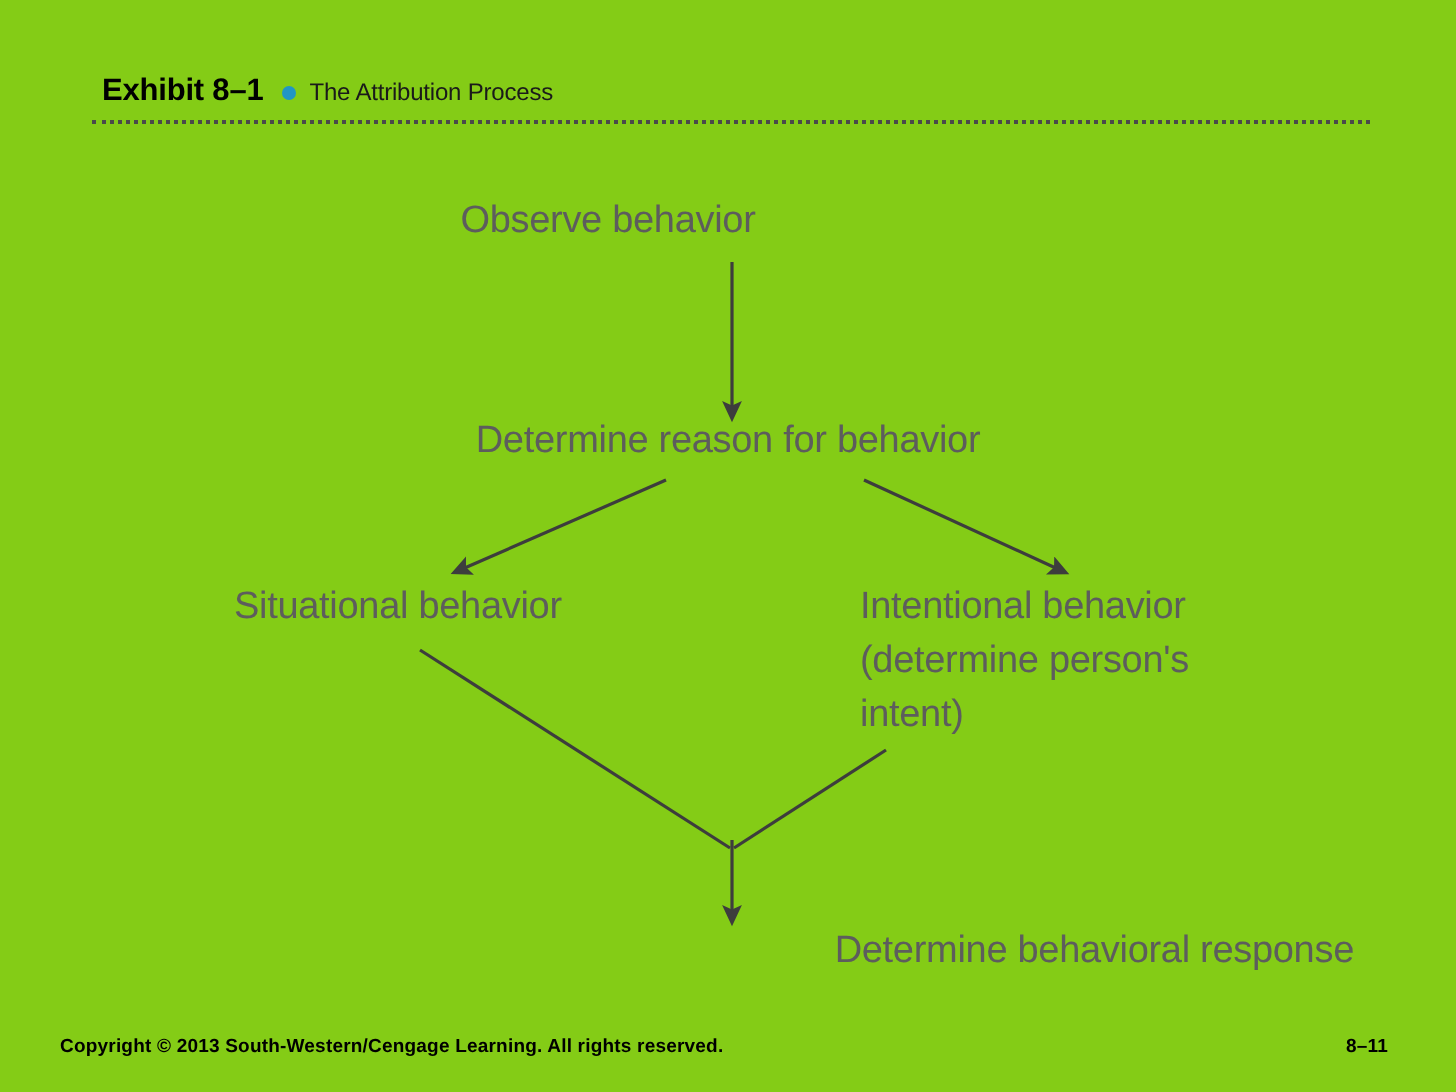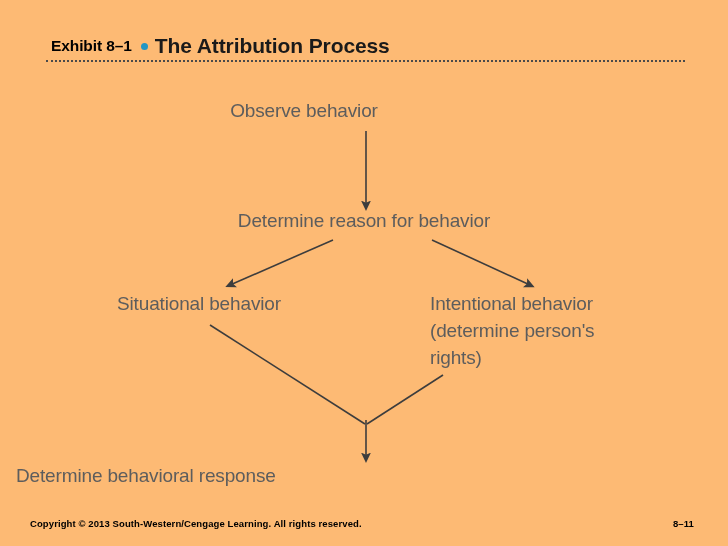--- a/index.html
+++ b/index.html
@@ -9,21 +9,21 @@
     background: #ffffff;
   }
   body {
     font-family: "Liberation Sans", sans-serif;
     -webkit-font-smoothing: antialiased;
   }
   #slide {
     position: relative;
     width: 728px;
     height: 546px;
-    background: #fdba74;
+    background: #84cc16;
     overflow: hidden;
   }
 
   
   #header {
     position: absolute;
     left: 51px;
     top: 32px;
     width: 640px;
     height: 28px;
@@ -40,22 +40,22 @@
   .title-bullet {
     display: inline-block;
     width: 7px;
     height: 7px;
     border-radius: 50%;
     background: #2196c4;
     margin: 0 7px 0 9px;
     flex: 0 0 auto;
   }
   .title-rest {
-    font-size: 21px;
-    font-weight: bold;
+    font-size: 12px;
+    font-weight: normal;
     color: #1a1a1a;
     letter-spacing: -0.1px;
   }
   #header-rule {
     position: absolute;
     left: 46px;
     top: 60px;
     width: 639px;
     height: 0;
     border-top: 2px dotted #4a4a4a;
@@ -93,23 +93,23 @@
     left: 117px; top: 290px;
     width: 220px;
     text-align: left;
   }
   #node-intentional {
     left: 430px; top: 290px;
     width: 230px;
     text-align: left;
   }
   #node-response {
-    left: 16px; top: 462px;
+    left: 1px; top: 462px;
     width: 676px;
-    text-align: left;
+    text-align: right;
   }
 
   
   #footer-copyright {
     position: absolute;
     left: 30px;
     top: 518px;
     font-size: 9.5px;
     font-weight: bold;
     color: #000000;
@@ -162,21 +162,21 @@
   </svg>
 
   <div class="node" id="node-observe">Observe behavior</div>
 
   <div class="node" id="node-situational">Situational behavior</div>
 
   <div class="node" id="node-determine-reason">Determine reason for behavior</div>
 
   <div class="node" id="node-intentional">Intentional behavior
 (determine person's
-rights)</div>
+intent)</div>
 
   <div class="node" id="node-response">Determine behavioral response</div>
 
   <div id="footer-copyright">Copyright © 2013 South-Western/Cengage Learning. All rights reserved.</div>
 
   <div id="footer-page">8–11</div>
 
 </div>
 
 </body></html>

